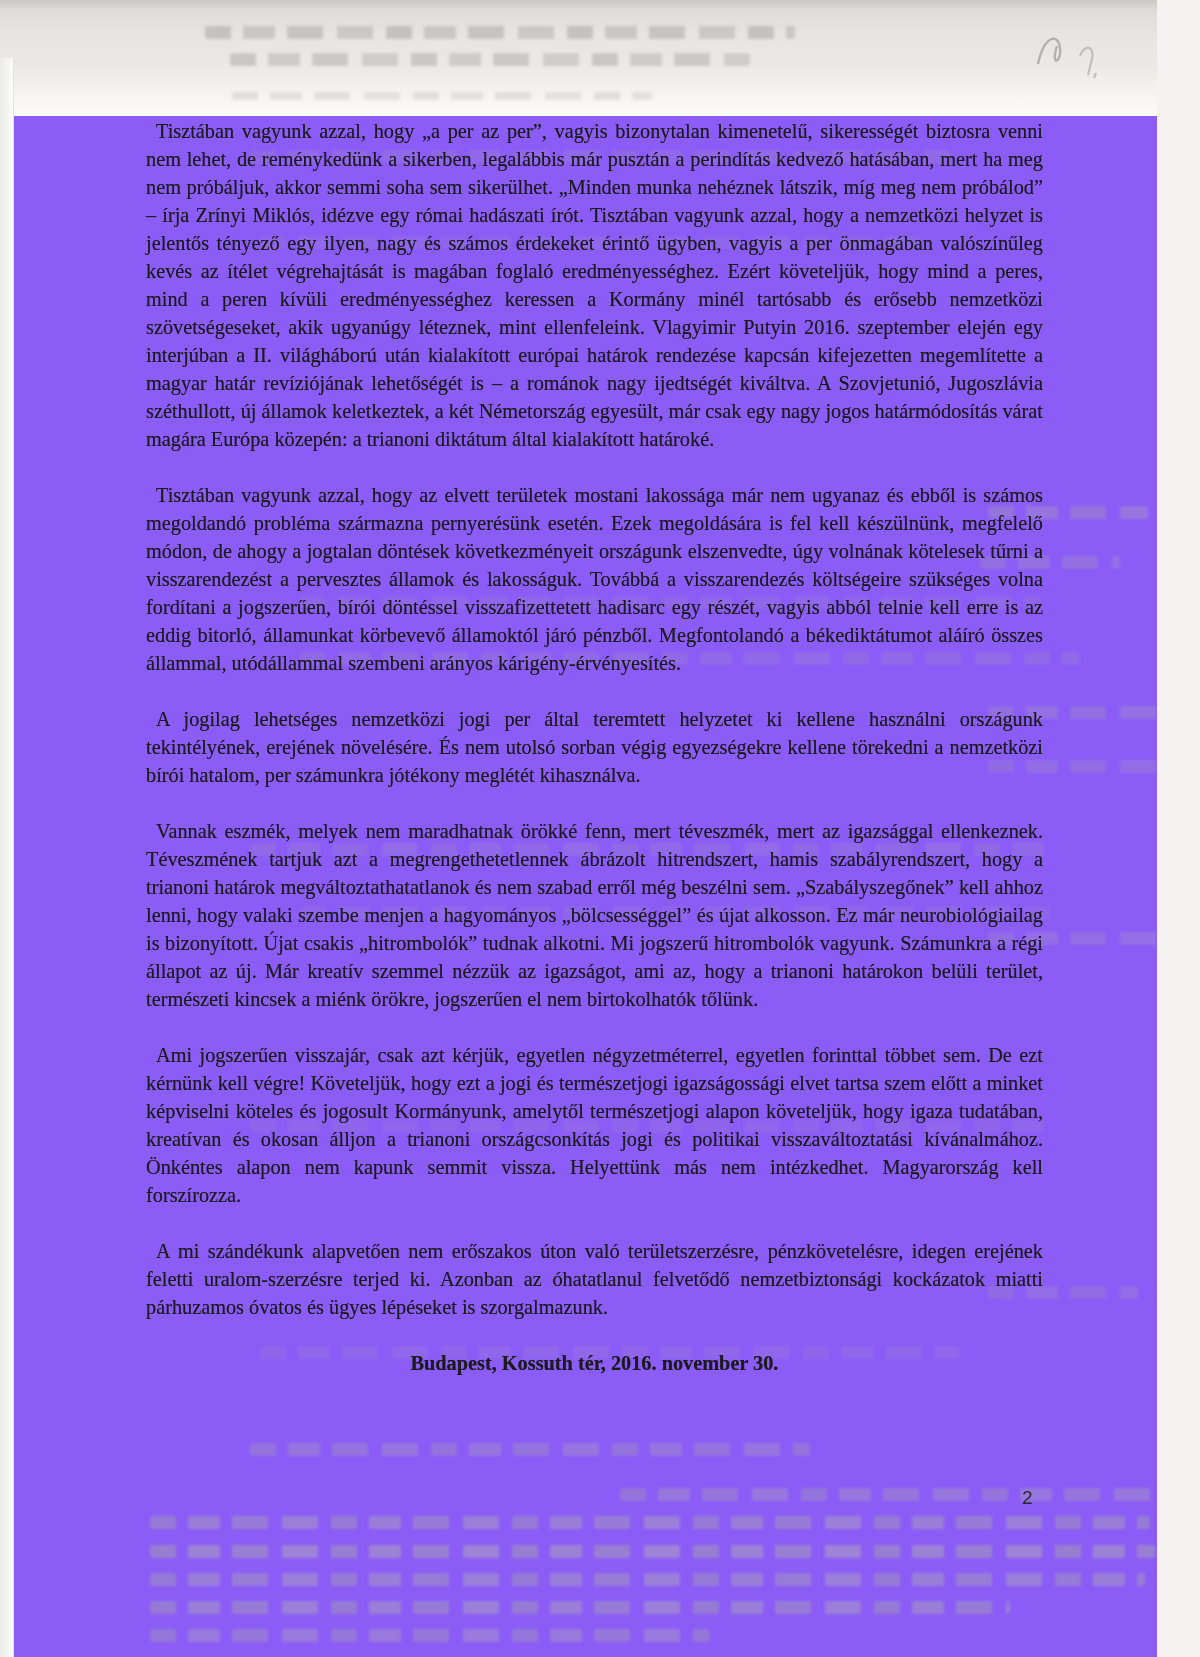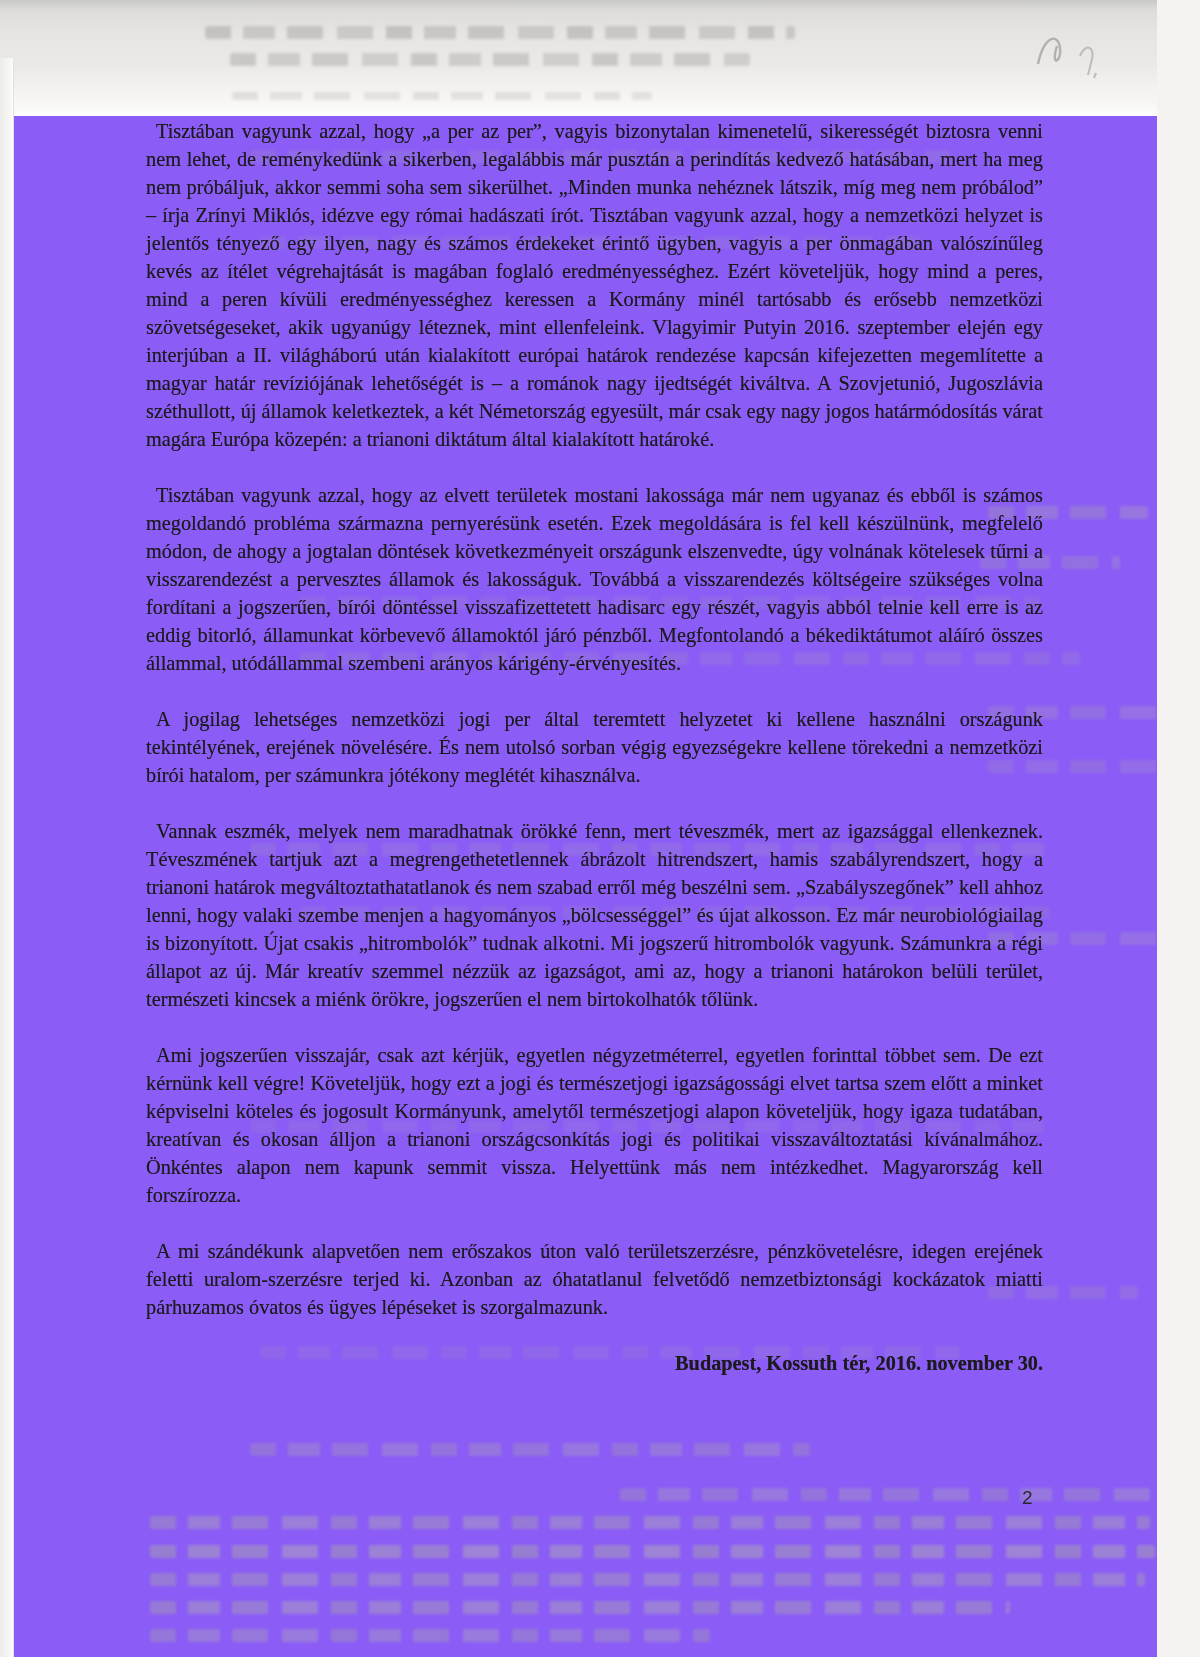--- a/index.html
+++ b/index.html
@@ -32,21 +32,21 @@
       #b5b4b0 132px 168px, transparent 168px 181px);
   }
   .squiggle{position:absolute;left:1024px;top:20px;}
   .content{
     position:absolute;left:146px;top:117px;width:897px;
     color:#1b1b1b;font-size:20.3px;line-height:28px;
     text-align:justify;
     text-shadow:0 0 .4px rgba(20,20,20,.55);
   }
   .content p{margin:0 0 28px 0;text-indent:10px;}
-  .content p.dateline{font-weight:bold;text-indent:0;margin:6px 0 0 0;text-align:right;}
+  .content p.dateline{font-weight:bold;text-indent:0;margin:6px 0 0 0;text-align:center;}
   .page-number{
     position:absolute;left:1022px;top:1487px;
     font-family:"Liberation Sans", sans-serif;
     font-size:19px;color:#2a2a2a;
   }
 </style>
 </head>
 <body>
 
 <div class="sheet">

